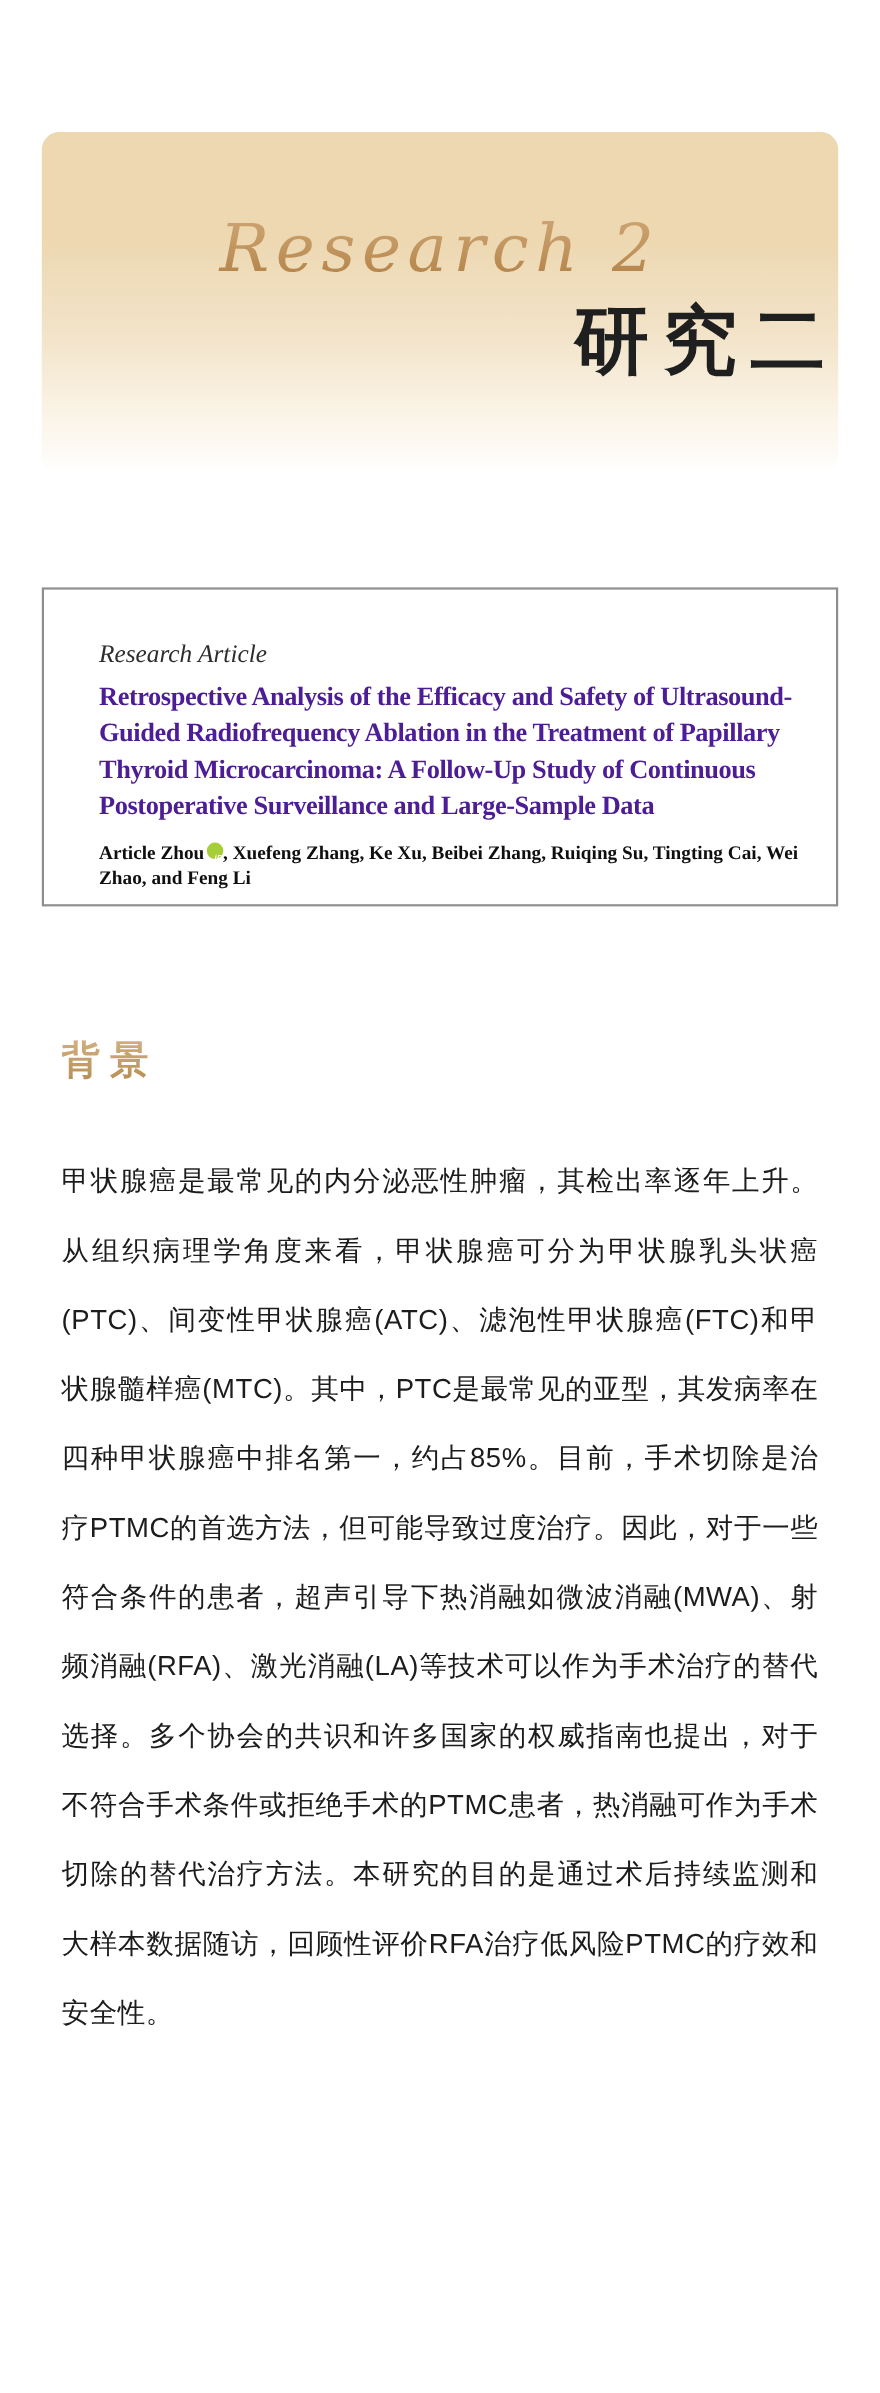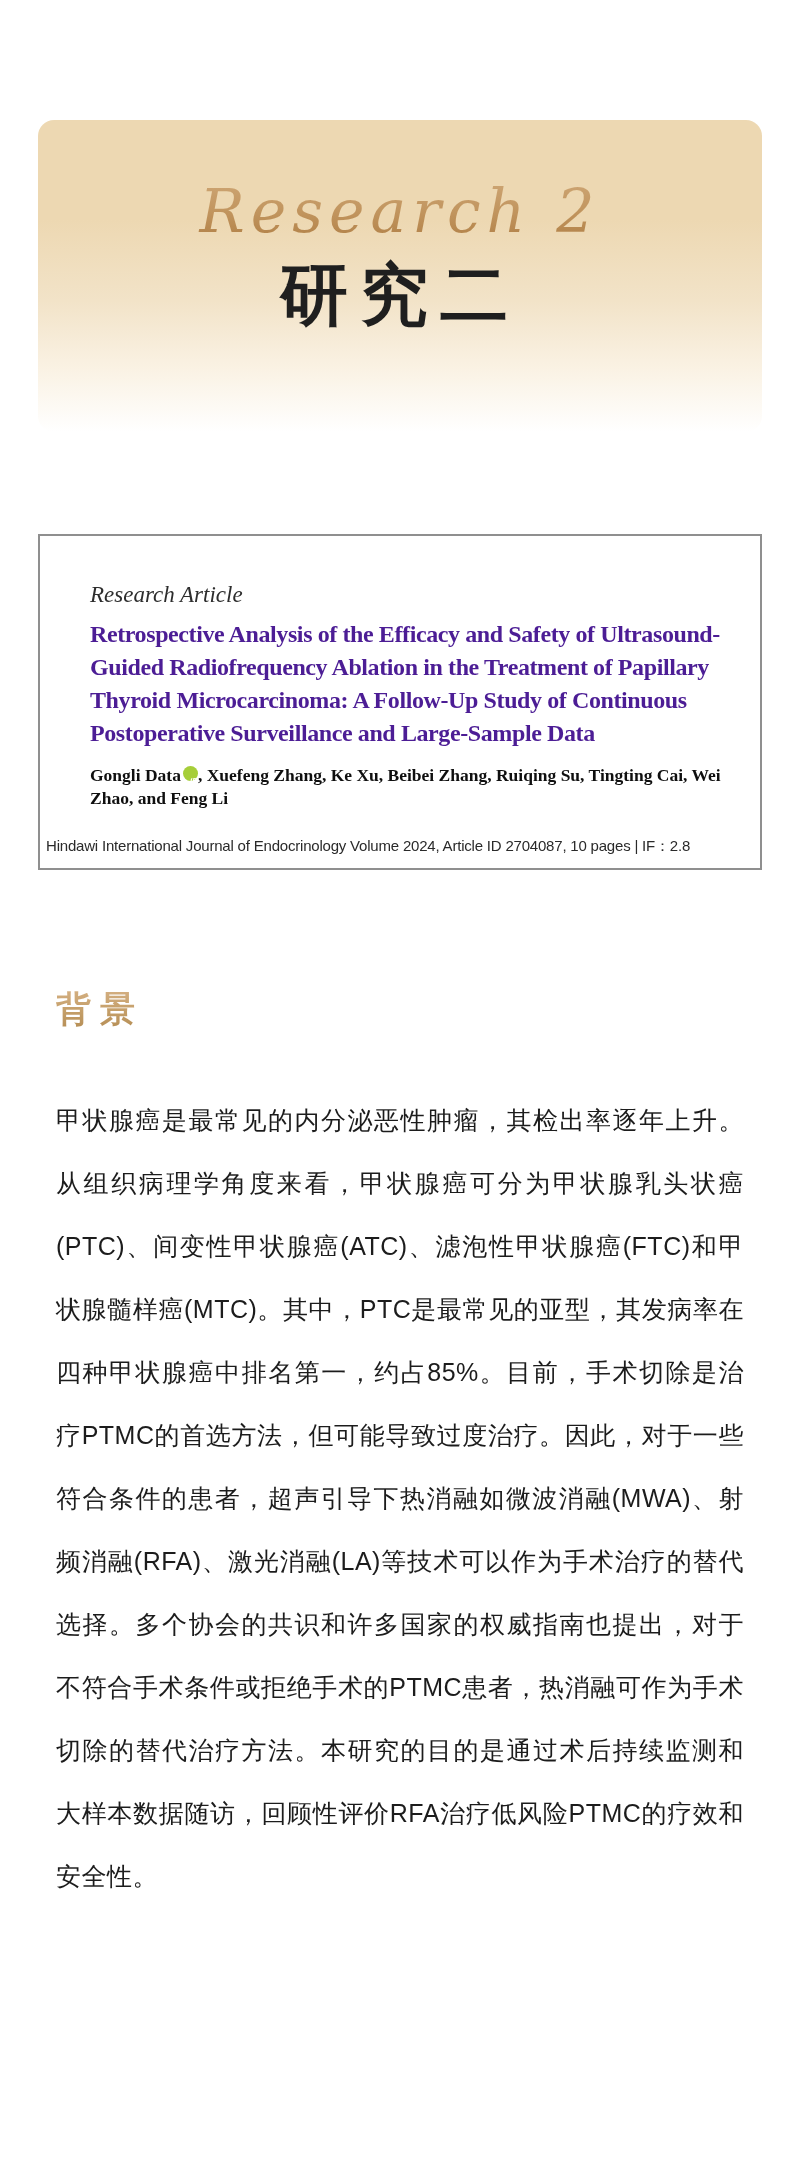--- a/index.html
+++ b/index.html
@@ -17,38 +17,39 @@
     margin: 120px 38px 0;
     height: 312px;
     border-radius: 16px;
     background: linear-gradient(180deg,
       #edd8b2 0%, #edd8b2 32%,
       #f2e3c8 58%, #faf2e4 80%, #ffffff 100%);
     text-align: center;
     overflow: hidden;
   }
   .hero-en {
-    margin-top: 56px;
+    margin-top: 71px;
     font-family: "DejaVu Serif", serif;
     font-style: italic;
     font-size: 60px;
     letter-spacing: 6px;
     color: #bf9257;
     background: linear-gradient(180deg, #cfa877 0%, #c0935c 55%, #ae7d43 100%);
     -webkit-background-clip: text;
     background-clip: text;
     -webkit-text-fill-color: transparent;
   }
   .hero-zh {
     margin-top: 4px;
     font-family: "Liberation Serif", "DejaVu Serif", serif;
     font-weight: 700;
     font-size: 68px;
     letter-spacing: 12px;
     color: #1f1f1f;
+    text-align: right;
   }
 
   
   .card {
     margin: 102px 38px 0;
     border: 2px solid #8f8f8f;
     background: #ffffff;
     padding: 46px 6px 12px 6px;
   }
   .card-inner { margin: 0 10px 0 44px; }
@@ -135,22 +136,21 @@
 
   <div class="hero">
     <div class="hero-en">Research 2</div>
     <div class="hero-zh">研究二</div>
   </div>
 
   <div class="card">
     <div class="card-inner">
       <div class="kicker">Research Article</div>
       <h1 class="card-title">Retrospective Analysis of the Efficacy and Safety of Ultrasound-Guided Radiofrequency Ablation in the Treatment of Papillary Thyroid Microcarcinoma: A Follow-Up Study of Continuous Postoperative Surveillance and Large-Sample Data</h1>
-      <p class="authors"><span>Gongli Data</span><span class="orcid"><span class="orcid-id">iD</span></span><span>, Xuefeng Zhang, Ke Xu, Beibei Zhang, Ruiqing Su, Tingting Cai, Wei Zhao, and Feng Li</span></p>
+      <p class="authors"><span>Article Zhou</span><span class="orcid"><span class="orcid-id">iD</span></span><span>, Xuefeng Zhang, Ke Xu, Beibei Zhang, Ruiqing Su, Tingting Cai, Wei Zhao, and Feng Li</span></p>
     </div>
-    <div class="citation">Hindawi International Journal of Endocrinology Volume 2024, Article ID 2704087, 10 pages | IF：2.8</div>
   </div>
 
   <h2 class="sec-heading">背景</h2>
 
   <p class="body-text">甲状腺癌是最常见的内分泌恶性肿瘤，其检出率逐年上升。从组织病理学角度来看，甲状腺癌可分为甲状腺乳头状癌(PTC)、间变性甲状腺癌(ATC)、滤泡性甲状腺癌(FTC)和甲状腺髓样癌(MTC)。其中，PTC是最常见的亚型，其发病率在四种甲状腺癌中排名第一，约占85%。目前，手术切除是治疗PTMC的首选方法，但可能导致过度治疗。因此，对于一些符合条件的患者，超声引导下热消融如微波消融(MWA)、射频消融(RFA)、激光消融(LA)等技术可以作为手术治疗的替代选择。多个协会的共识和许多国家的权威指南也提出，对于不符合手术条件或拒绝手术的PTMC患者，热消融可作为手术切除的替代治疗方法。本研究的目的是通过术后持续监测和大样本数据随访，回顾性评价RFA治疗低风险PTMC的疗效和安全性。</p>
 
 </div>
 
 </body></html>

